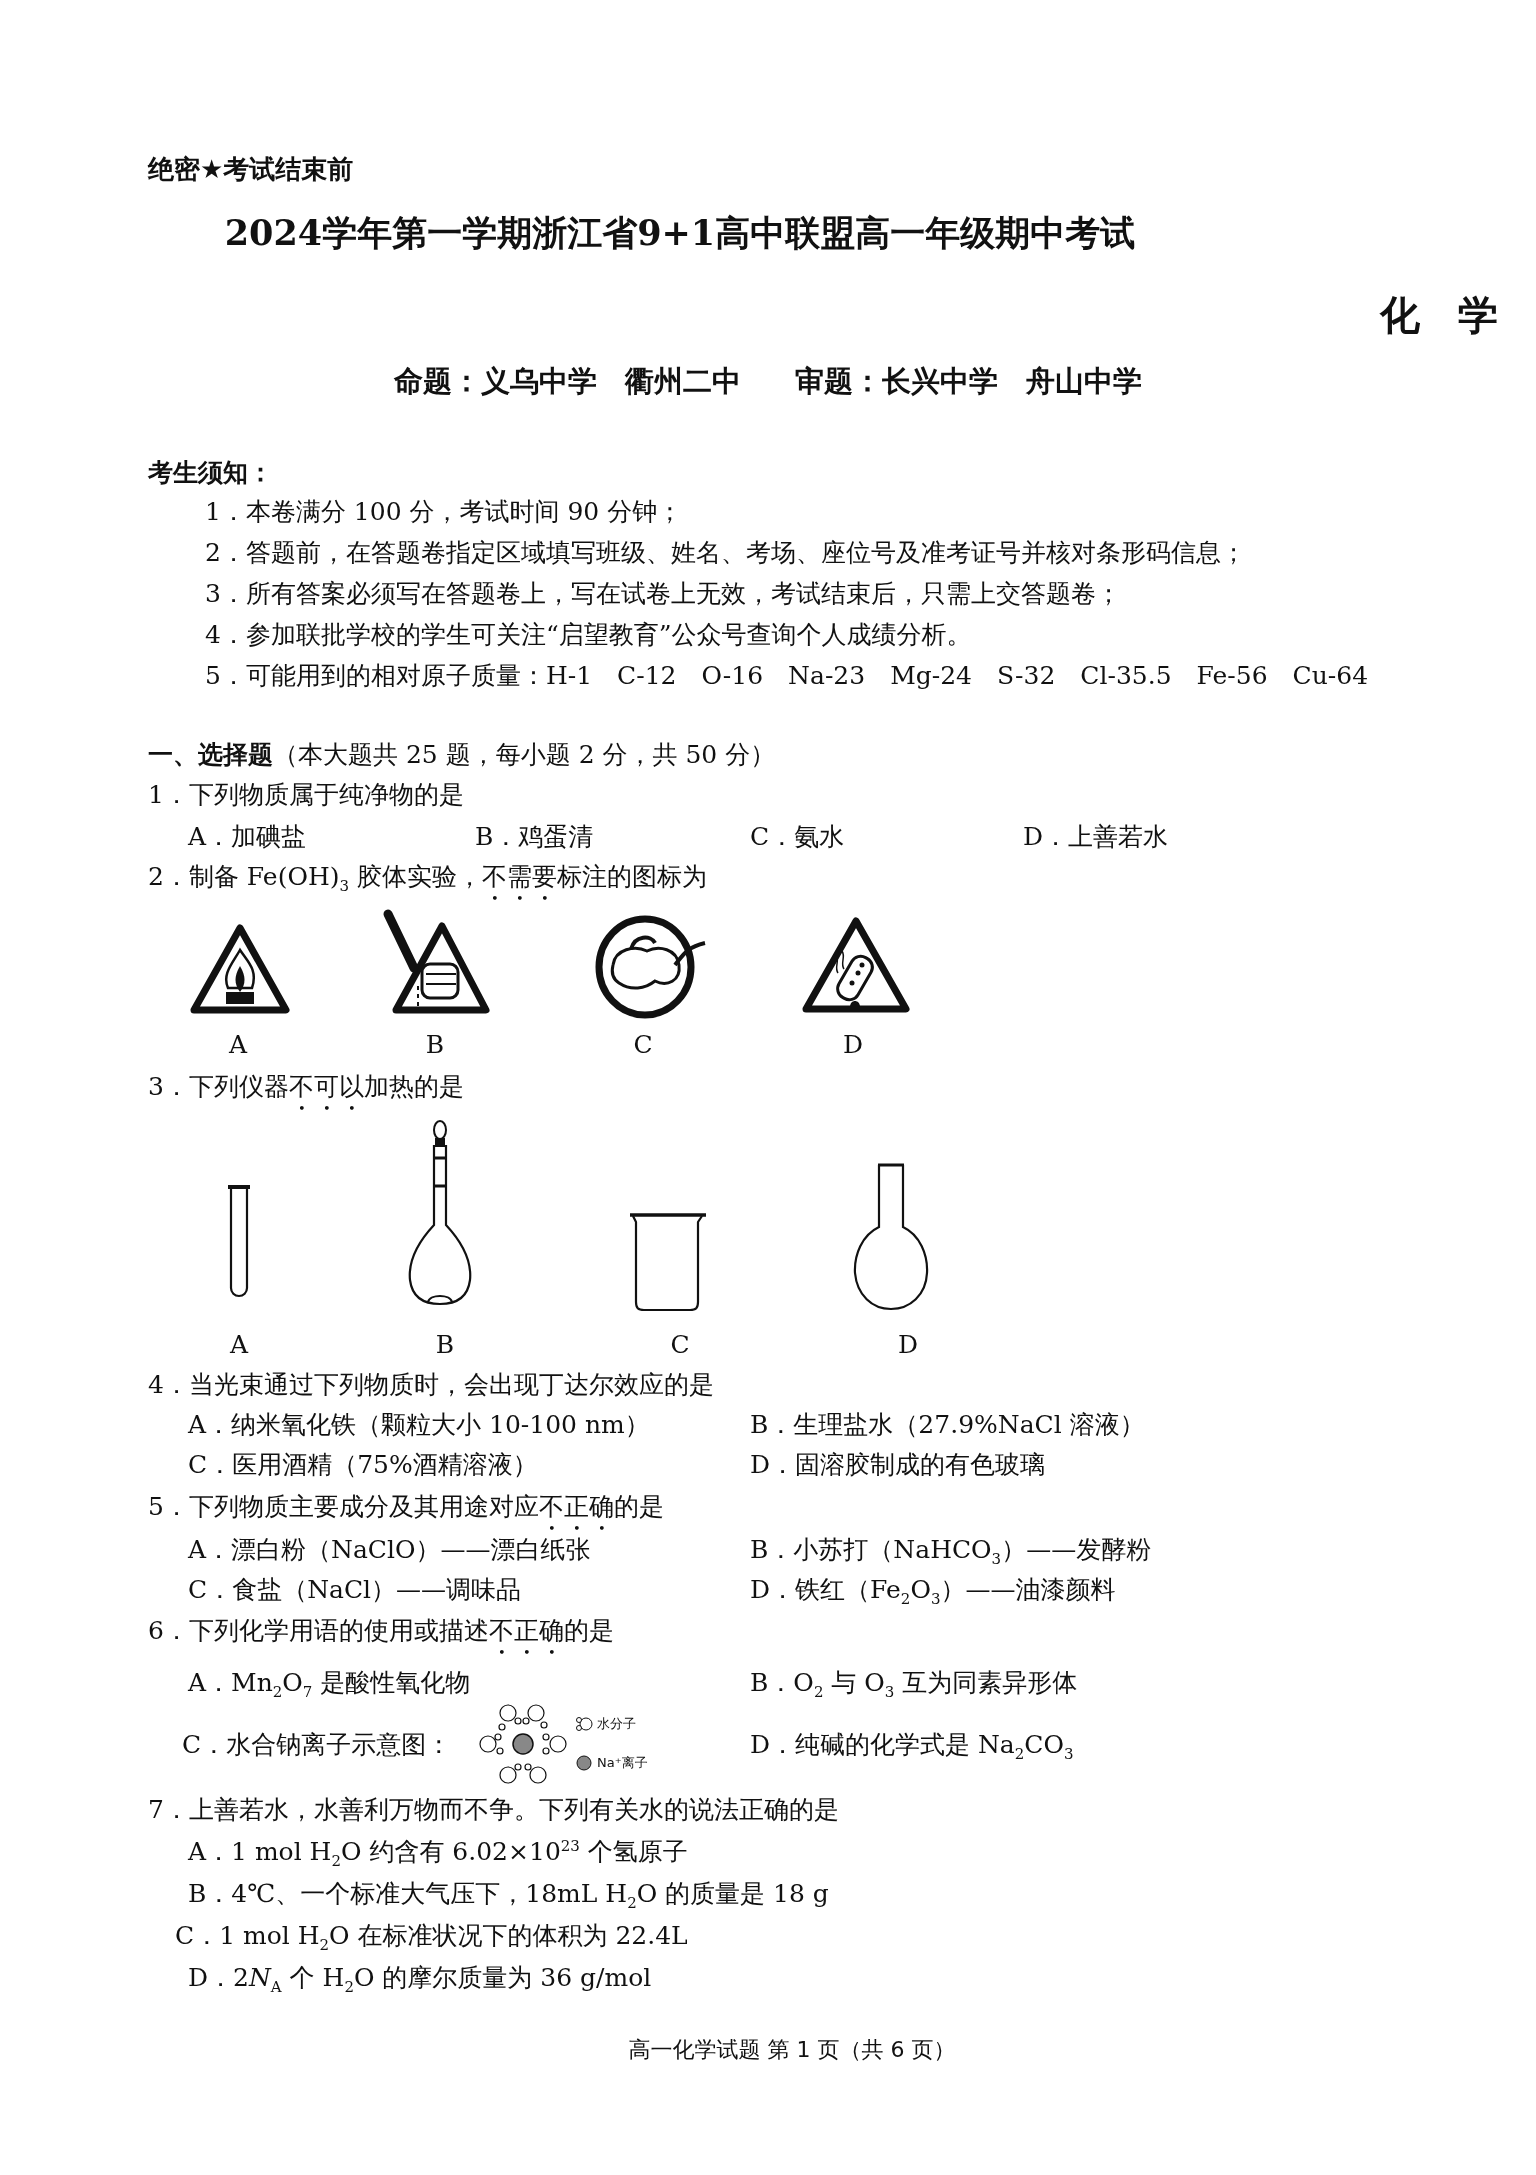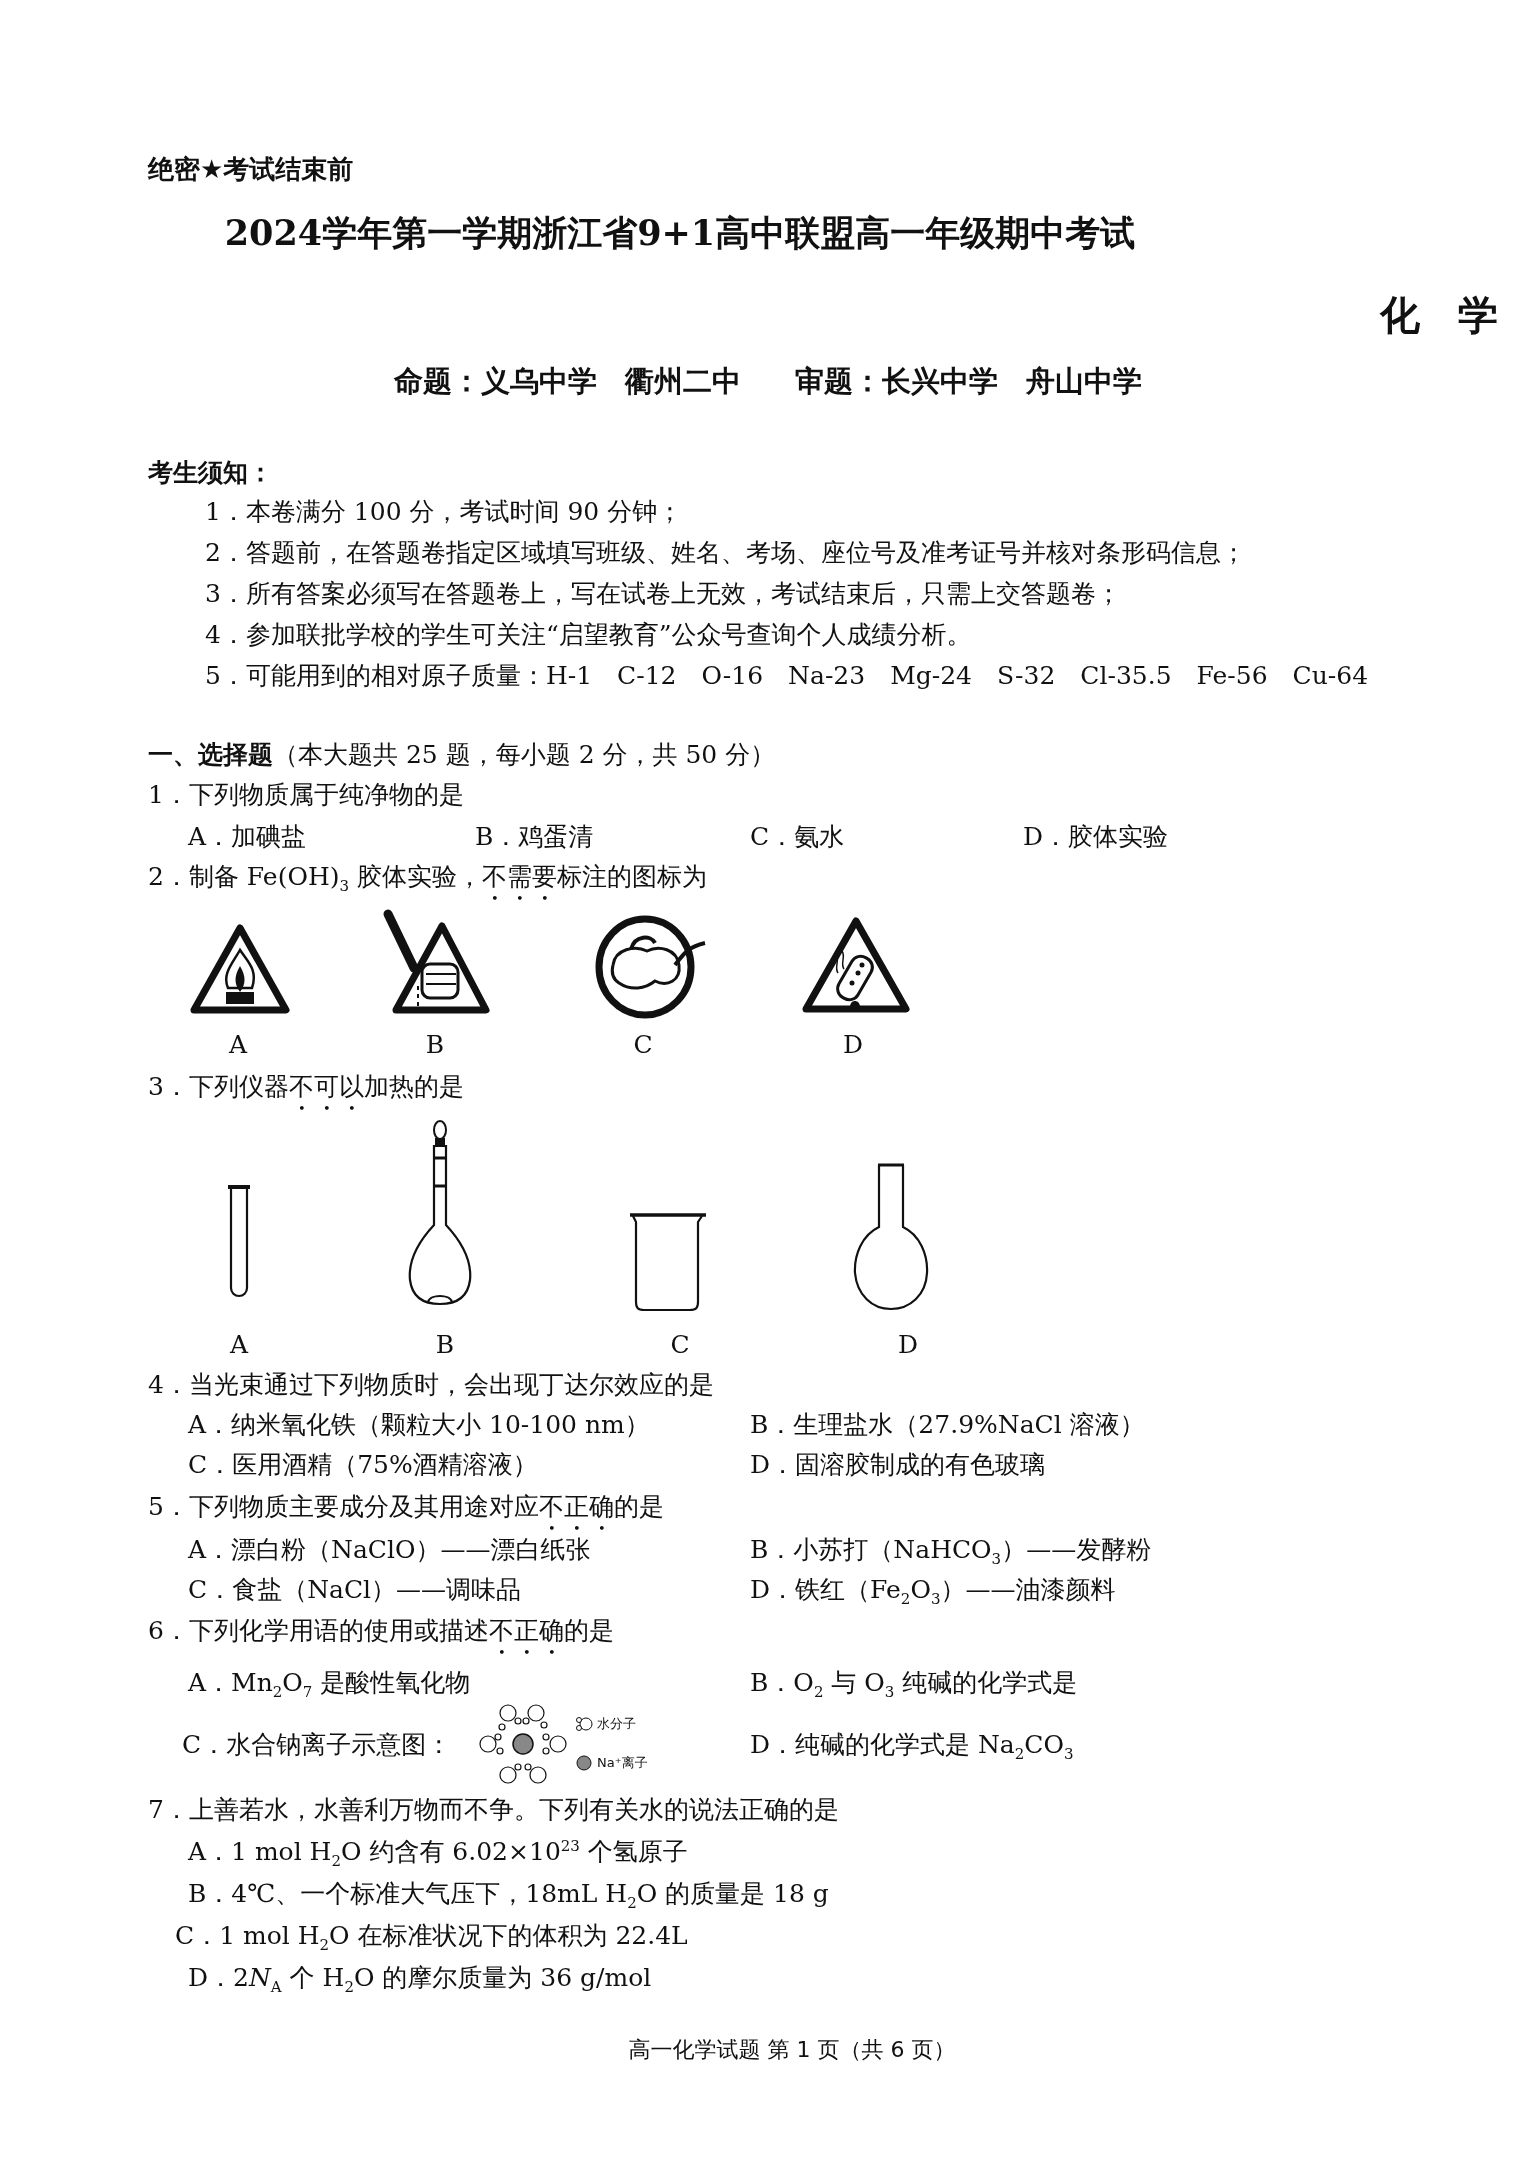--- a/index.html
+++ b/index.html
@@ -43,21 +43,21 @@
 <div class="abs t notice" style="top:661px">5．可能用到的相对原子质量：H-1　C-12　O-16　Na-23　Mg-24　S-32　Cl-35.5　Fe-56　Cu-64</div>
 
 <div class="abs t sec-h">
   <span class="bold" style="font-family:'DejaVu Sans',sans-serif">一、选择题</span><span>（本大题共 25 题，每小题 2 分，共 50 分）</span>
 </div>
 
 <div class="abs t q" style="top:780px">1．下列物质属于纯净物的是</div>
 <div class="abs t" style="left:188px; top:822px">A．加碘盐</div>
 <div class="abs t" style="left:475px; top:822px">B．鸡蛋清</div>
 <div class="abs t" style="left:750px; top:822px">C．氨水</div>
-<div class="abs t" style="left:1023px; top:822px">D．胶体实验</div>
+<div class="abs t" style="left:1023px; top:822px">D．上善若水</div>
 
 <div class="abs t q" style="top:862px">
   <span>2．制备 Fe(OH)</span><sub>3</sub><span> 胶体实验，</span><span class="dot">不需要</span><span>标注的图标为</span>
 </div>
 
 <div class="abs" style="left:188px; top:922px; width:104px; height:96px">
   <svg width="104" height="96" viewBox="0 0 104 96">
     <path d="M52 6 L98 88 L6 88 Z" fill="none" stroke="#111" stroke-width="7" stroke-linejoin="round"></path>
     <path d="M52 28 C60 40 70 48 64 66 L40 66 C34 52 44 42 52 28 Z" fill="none" stroke="#111" stroke-width="2.5"></path>
     <path d="M52 44 C58 54 58 62 52 70 C46 62 46 54 52 44 Z" fill="#111"></path>
@@ -154,21 +154,21 @@
   <span>D．铁红（Fe</span><sub>2</sub><span>O</span><sub>3</sub><span>）——油漆颜料</span>
 </div>
 
 <div class="abs t q" style="top:1616px">
   <span>6．下列化学用语的使用或描述</span><span class="dot">不正确</span><span>的是</span>
 </div>
 <div class="abs t" style="left:188px; top:1668px">
   <span>A．Mn</span><sub>2</sub><span>O</span><sub>7</sub><span> 是酸性氧化物</span>
 </div>
 <div class="abs t" style="left:750px; top:1668px">
-  <span>B．O</span><sub>2</sub><span> 与 O</span><sub>3</sub><span> 纯碱的化学式是</span>
+  <span>B．O</span><sub>2</sub><span> 与 O</span><sub>3</sub><span> 互为同素异形体</span>
 </div>
 <div class="abs t" style="left:182px; top:1730px">C．水合钠离子示意图：</div>
 <div class="abs" style="left:478px; top:1703px; width:90px; height:82px">
   <svg width="90" height="82" viewBox="0 0 90 82">
     <circle cx="45" cy="41" r="10" fill="#888" stroke="#111" stroke-width="1.5"></circle>
     <g fill="#fff" stroke="#111" stroke-width="1.2">
       <circle cx="30" cy="10" r="8"></circle>
         <circle cx="58" cy="10" r="8"></circle>
       <circle cx="10" cy="41" r="8"></circle>
         <circle cx="80" cy="41" r="8"></circle>

